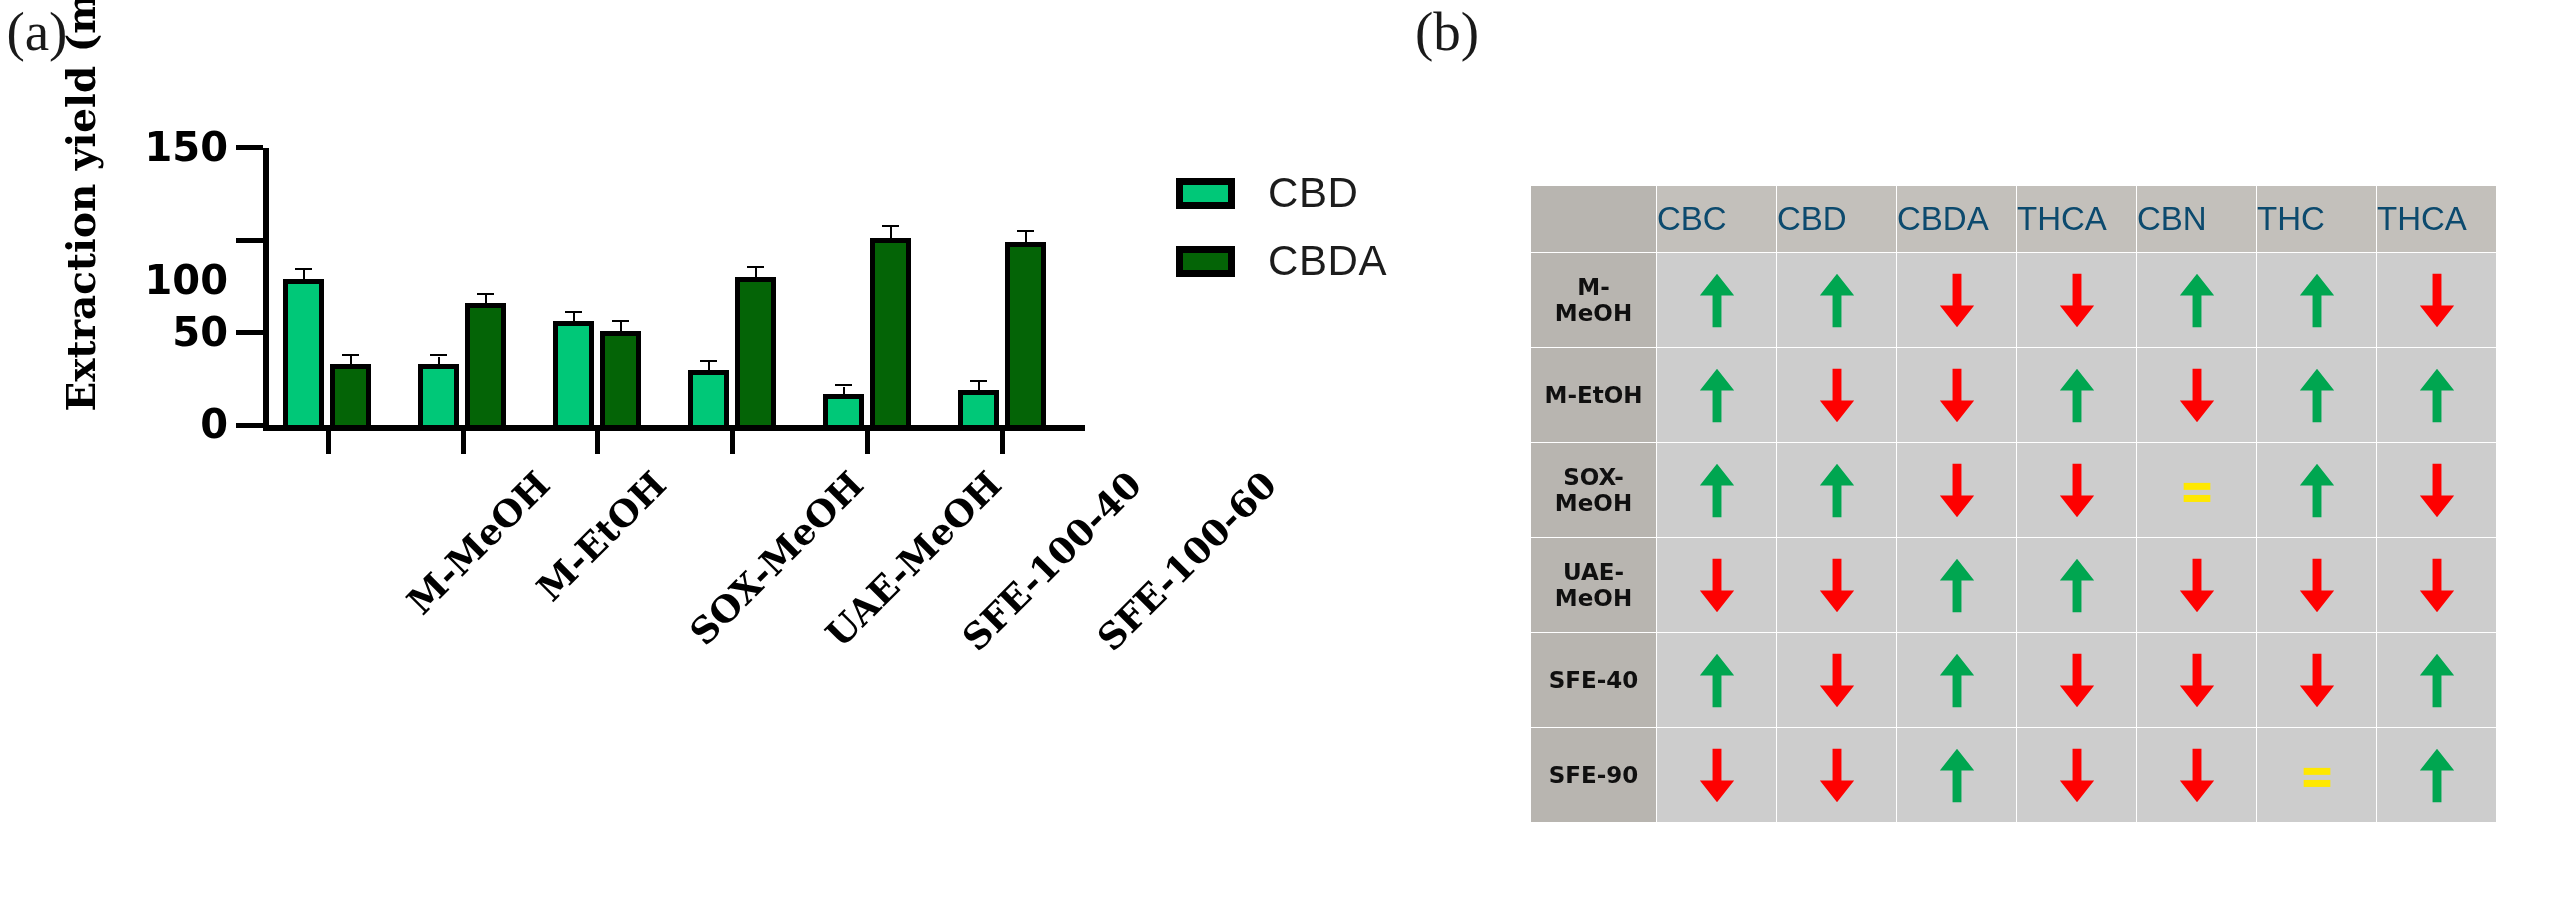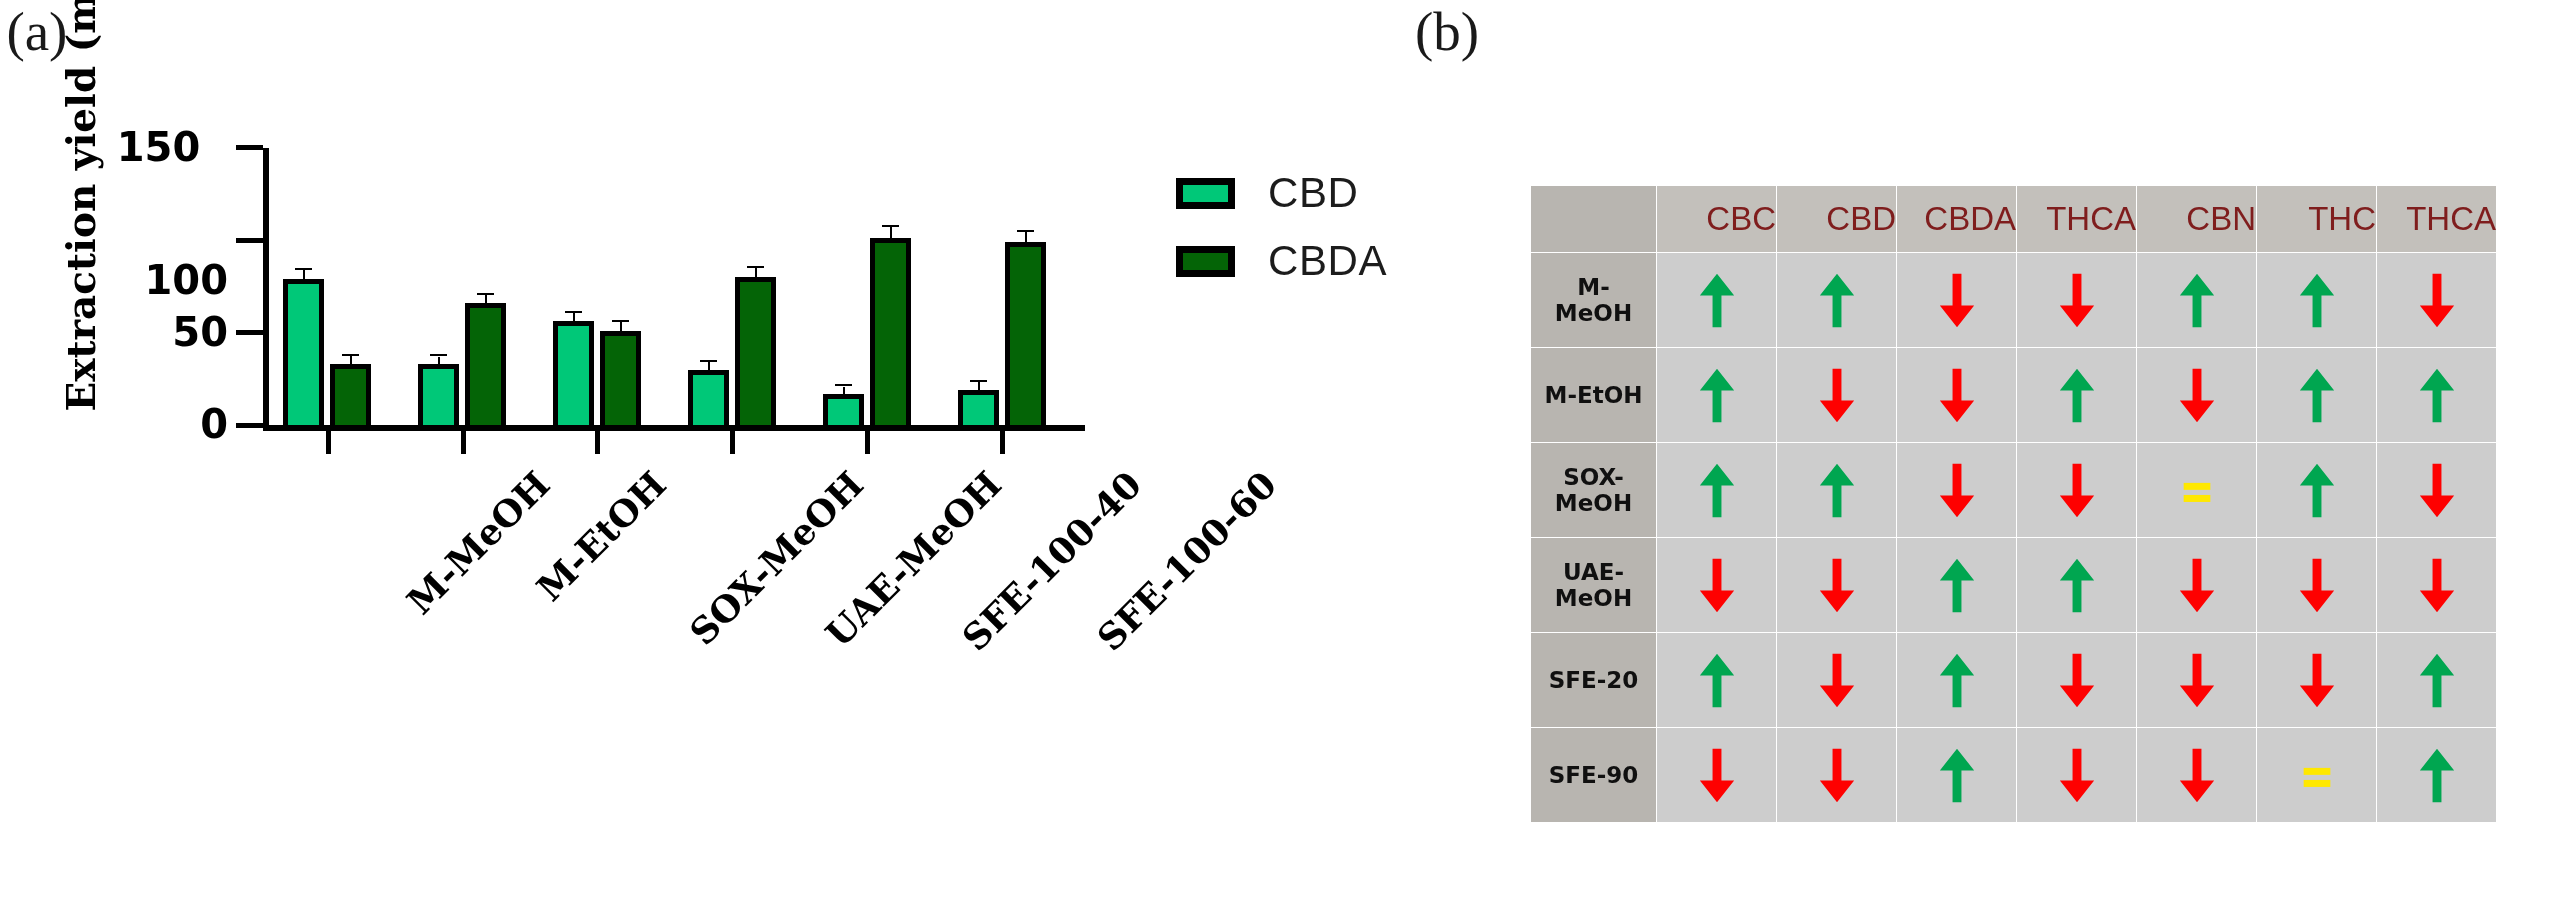--- a/index.html
+++ b/index.html
@@ -191,22 +191,22 @@
     height: 66px;
     background: #b8b5b0;
   }
   .col-head {
     width: 119px;
     height: 66px;
     background: #c3c0bb;
     font-family: "Liberation Sans", sans-serif;
     font-size: 33px;
     font-weight: 400;
-    color: #7f1d1d;
-    text-align: right;
+    color: #0c4a6e;
+    text-align: left;
     vertical-align: middle;
   }
   .row-head {
     width: 125px;
     height: 94px;
     background: #b8b5b0;
     font-family: "DejaVu Sans", sans-serif;
     font-size: 23px;
     font-weight: bold;
     color: #101010;
@@ -236,21 +236,21 @@
   <div id="x-axis-line"></div>
 
   <div id="y-ticks">
       <div class="y-tick" style="top: 423px;"></div>
       <div class="y-tick-label" style="top: 401px; left: 89px; width: 139px;">0</div>
       <div class="y-tick" style="top: 330px;"></div>
       <div class="y-tick-label" style="top: 309px; left: 89px; width: 139px;">50</div>
       <div class="y-tick" style="top: 238px;"></div>
       <div class="y-tick-label" style="top: 216px; left: 89px; width: 139px; margin-top: 41px;">100</div>
       <div class="y-tick" style="top: 145px;"></div>
-      <div class="y-tick-label" style="top: 124px; left: 89px; width: 139px; text-align: center;">150</div>
+      <div class="y-tick-label" style="top: 124px; left: 89px; width: 139px;">150</div>
     </div>
   <div id="x-ticks">
       <div class="x-tick" style="left: 326px;"></div>
       <div class="x-tick" style="left: 461px;"></div>
       <div class="x-tick" style="left: 595px;"></div>
       <div class="x-tick" style="left: 730px;"></div>
       <div class="x-tick" style="left: 865px;"></div>
       <div class="x-tick" style="left: 1000px;"></div>
     </div>
 
@@ -434,21 +434,21 @@
               <path d="M31 90 L58 56 L38 56 L38 6 L24 6 L24 56 L4 56 Z" fill="#fe0000"></path>
             </svg></td>
           <td class="arrow-cell" title="UAE-MeOH / THC"><svg width="40" height="61" viewBox="0 0 62 96" aria-hidden="true">
               <path d="M31 90 L58 56 L38 56 L38 6 L24 6 L24 56 L4 56 Z" fill="#fe0000"></path>
             </svg></td>
           <td class="arrow-cell" title="UAE-MeOH / THCA"><svg width="40" height="61" viewBox="0 0 62 96" aria-hidden="true">
               <path d="M31 90 L58 56 L38 56 L38 6 L24 6 L24 56 L4 56 Z" fill="#fe0000"></path>
             </svg></td>
         </tr>
         <tr>
-          <th class="row-head">SFE-20</th>
+          <th class="row-head">SFE-40</th>
           <td class="arrow-cell" title="SFE-40 / CBC"><svg width="40" height="61" viewBox="0 0 62 96" aria-hidden="true">
               <path d="M31 6 L58 40 L38 40 L38 90 L24 90 L24 40 L4 40 Z" fill="#00a650"></path>
             </svg></td>
           <td class="arrow-cell" title="SFE-40 / CBD"><svg width="40" height="61" viewBox="0 0 62 96" aria-hidden="true">
               <path d="M31 90 L58 56 L38 56 L38 6 L24 6 L24 56 L4 56 Z" fill="#fe0000"></path>
             </svg></td>
           <td class="arrow-cell" title="SFE-40 / CBDA"><svg width="40" height="61" viewBox="0 0 62 96" aria-hidden="true">
               <path d="M31 6 L58 40 L38 40 L38 90 L24 90 L24 40 L4 40 Z" fill="#00a650"></path>
             </svg></td>
           <td class="arrow-cell" title="SFE-40 / CBGA"><svg width="40" height="61" viewBox="0 0 62 96" aria-hidden="true">

